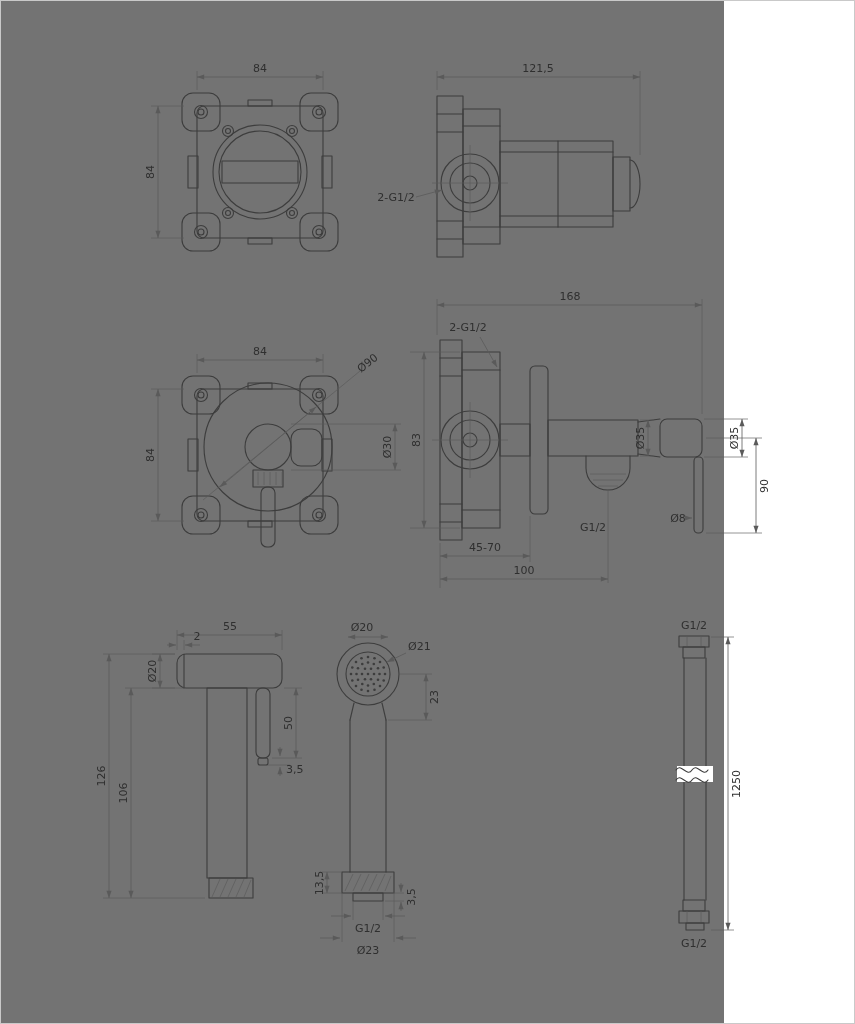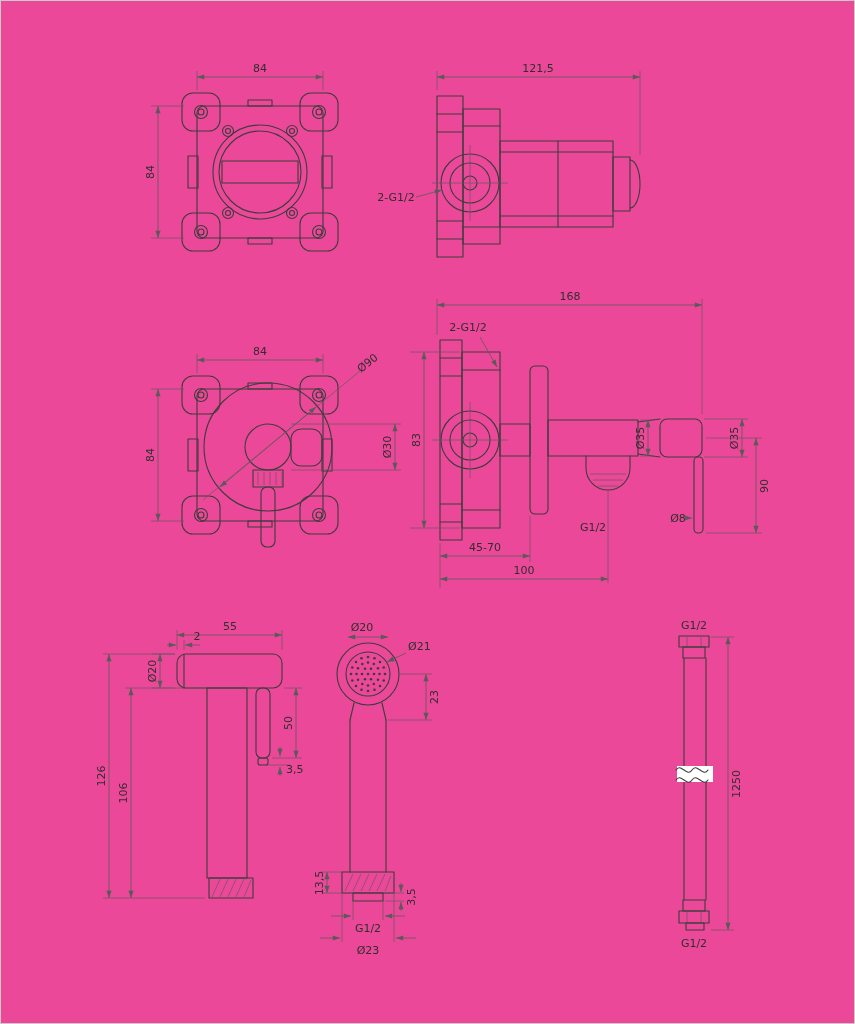--- a/index.html
+++ b/index.html
@@ -1,16 +1,16 @@
 <!DOCTYPE html>
 <html><head>
 <meta charset="utf-8">
 <style>
   html,body{margin:0;padding:0;background:#fff;}
-  .sheet{width:855px;height:1024px;position:relative;background:#ec4899;}
+  .sheet{width:724px;height:1024px;position:relative;background:#737373;}
   svg{display:block;}
   .s  {fill:none;stroke:#3d3d3d;stroke-width:1.1;stroke-linejoin:round;stroke-linecap:round;}
   .t  {fill:none;stroke:#5a5a5a;stroke-width:0.65;}
   .d  {fill:none;stroke:#5a5a5a;stroke-width:0.8;marker-start:url(#arr);marker-end:url(#arr);}
   .d1 {fill:none;stroke:#5a5a5a;stroke-width:0.8;marker-end:url(#arr);}
   .wh {fill:#ffffff;stroke:none;}
   text.lbl{font:11px "DejaVu Sans","Liberation Sans",sans-serif;fill:#2f2f2f;text-anchor:middle;}
   text.as{text-anchor:start;}
 </style>
 </head>

